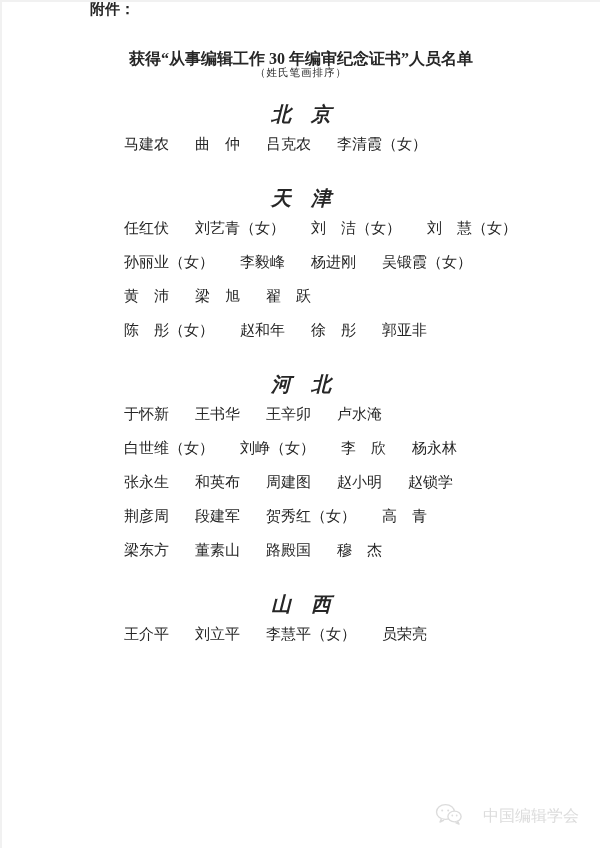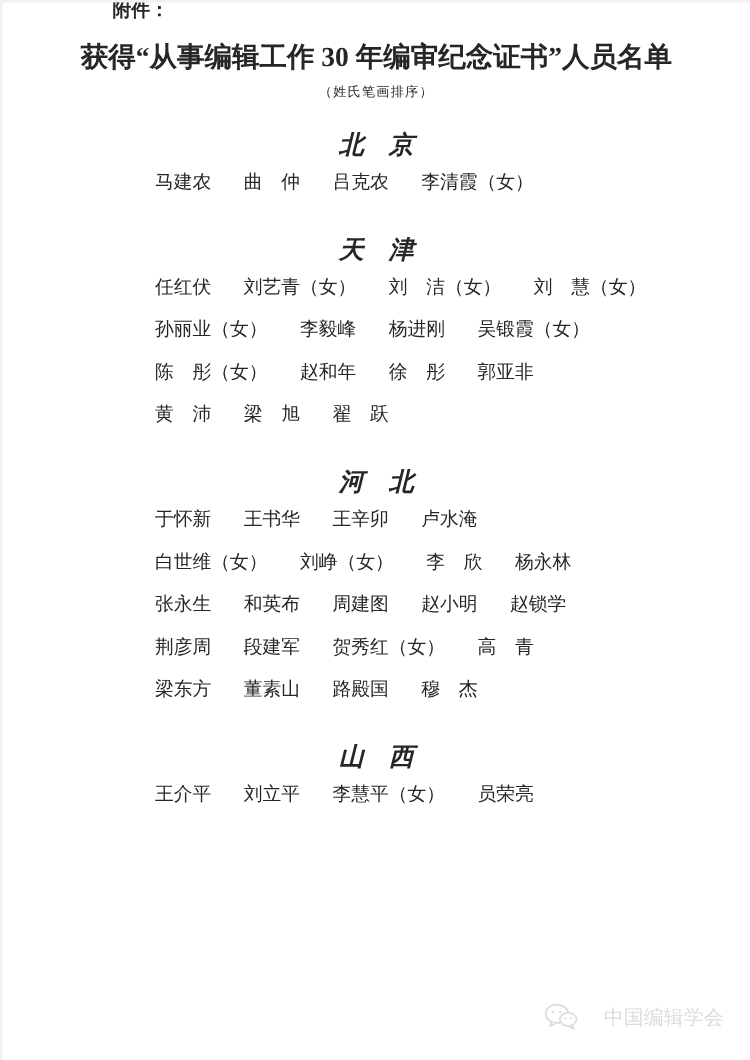--- a/index.html
+++ b/index.html
@@ -16,28 +16,27 @@
     color: #262626;
   }
   .doc { }
   .attachment {
     margin-left: 88px;
     font-size: 15px;
     font-weight: bold;
     line-height: 1;
   }
   .title {
-    margin: 16px 0 0 0;
+    margin: 32px 0 0 0;
     text-align: center;
-    font-size: 22px;
+    font-size: 16px;
     font-weight: bold;
     line-height: 1.2;
   }
   .subtitle {
-    margin-top: 11px;
     text-align: center;
     font-size: 10.5px;
     letter-spacing: 1px;
     line-height: 1;
   }
   .sec-header {
     margin: 36px 0 13px 0;
     text-align: center;
     font-size: 20px;
     font-weight: bold;
@@ -98,29 +97,29 @@
       <span>刘　洁（女）</span>
       <span>刘　慧（女）</span>
     </div>
     <div class="name-row">
       <span>孙丽业（女）</span>
       <span>李毅峰</span>
       <span>杨进刚</span>
       <span>吴锻霞（女）</span>
     </div>
     <div class="name-row">
+      <span>黄　沛</span>
+      <span>梁　旭</span>
+      <span>翟　跃</span>
+    </div>
+    <div class="name-row">
       <span>陈　彤（女）</span>
       <span>赵和年</span>
       <span>徐　彤</span>
       <span>郭亚非</span>
-    </div>
-    <div class="name-row">
-      <span>黄　沛</span>
-      <span>梁　旭</span>
-      <span>翟　跃</span>
     </div>
   </section>
 
   <section class="section">
     <h2 class="sec-header">河　北</h2>
     <div class="name-row">
       <span>于怀新</span>
       <span>王书华</span>
       <span>王辛卯</span>
       <span>卢水淹</span>

